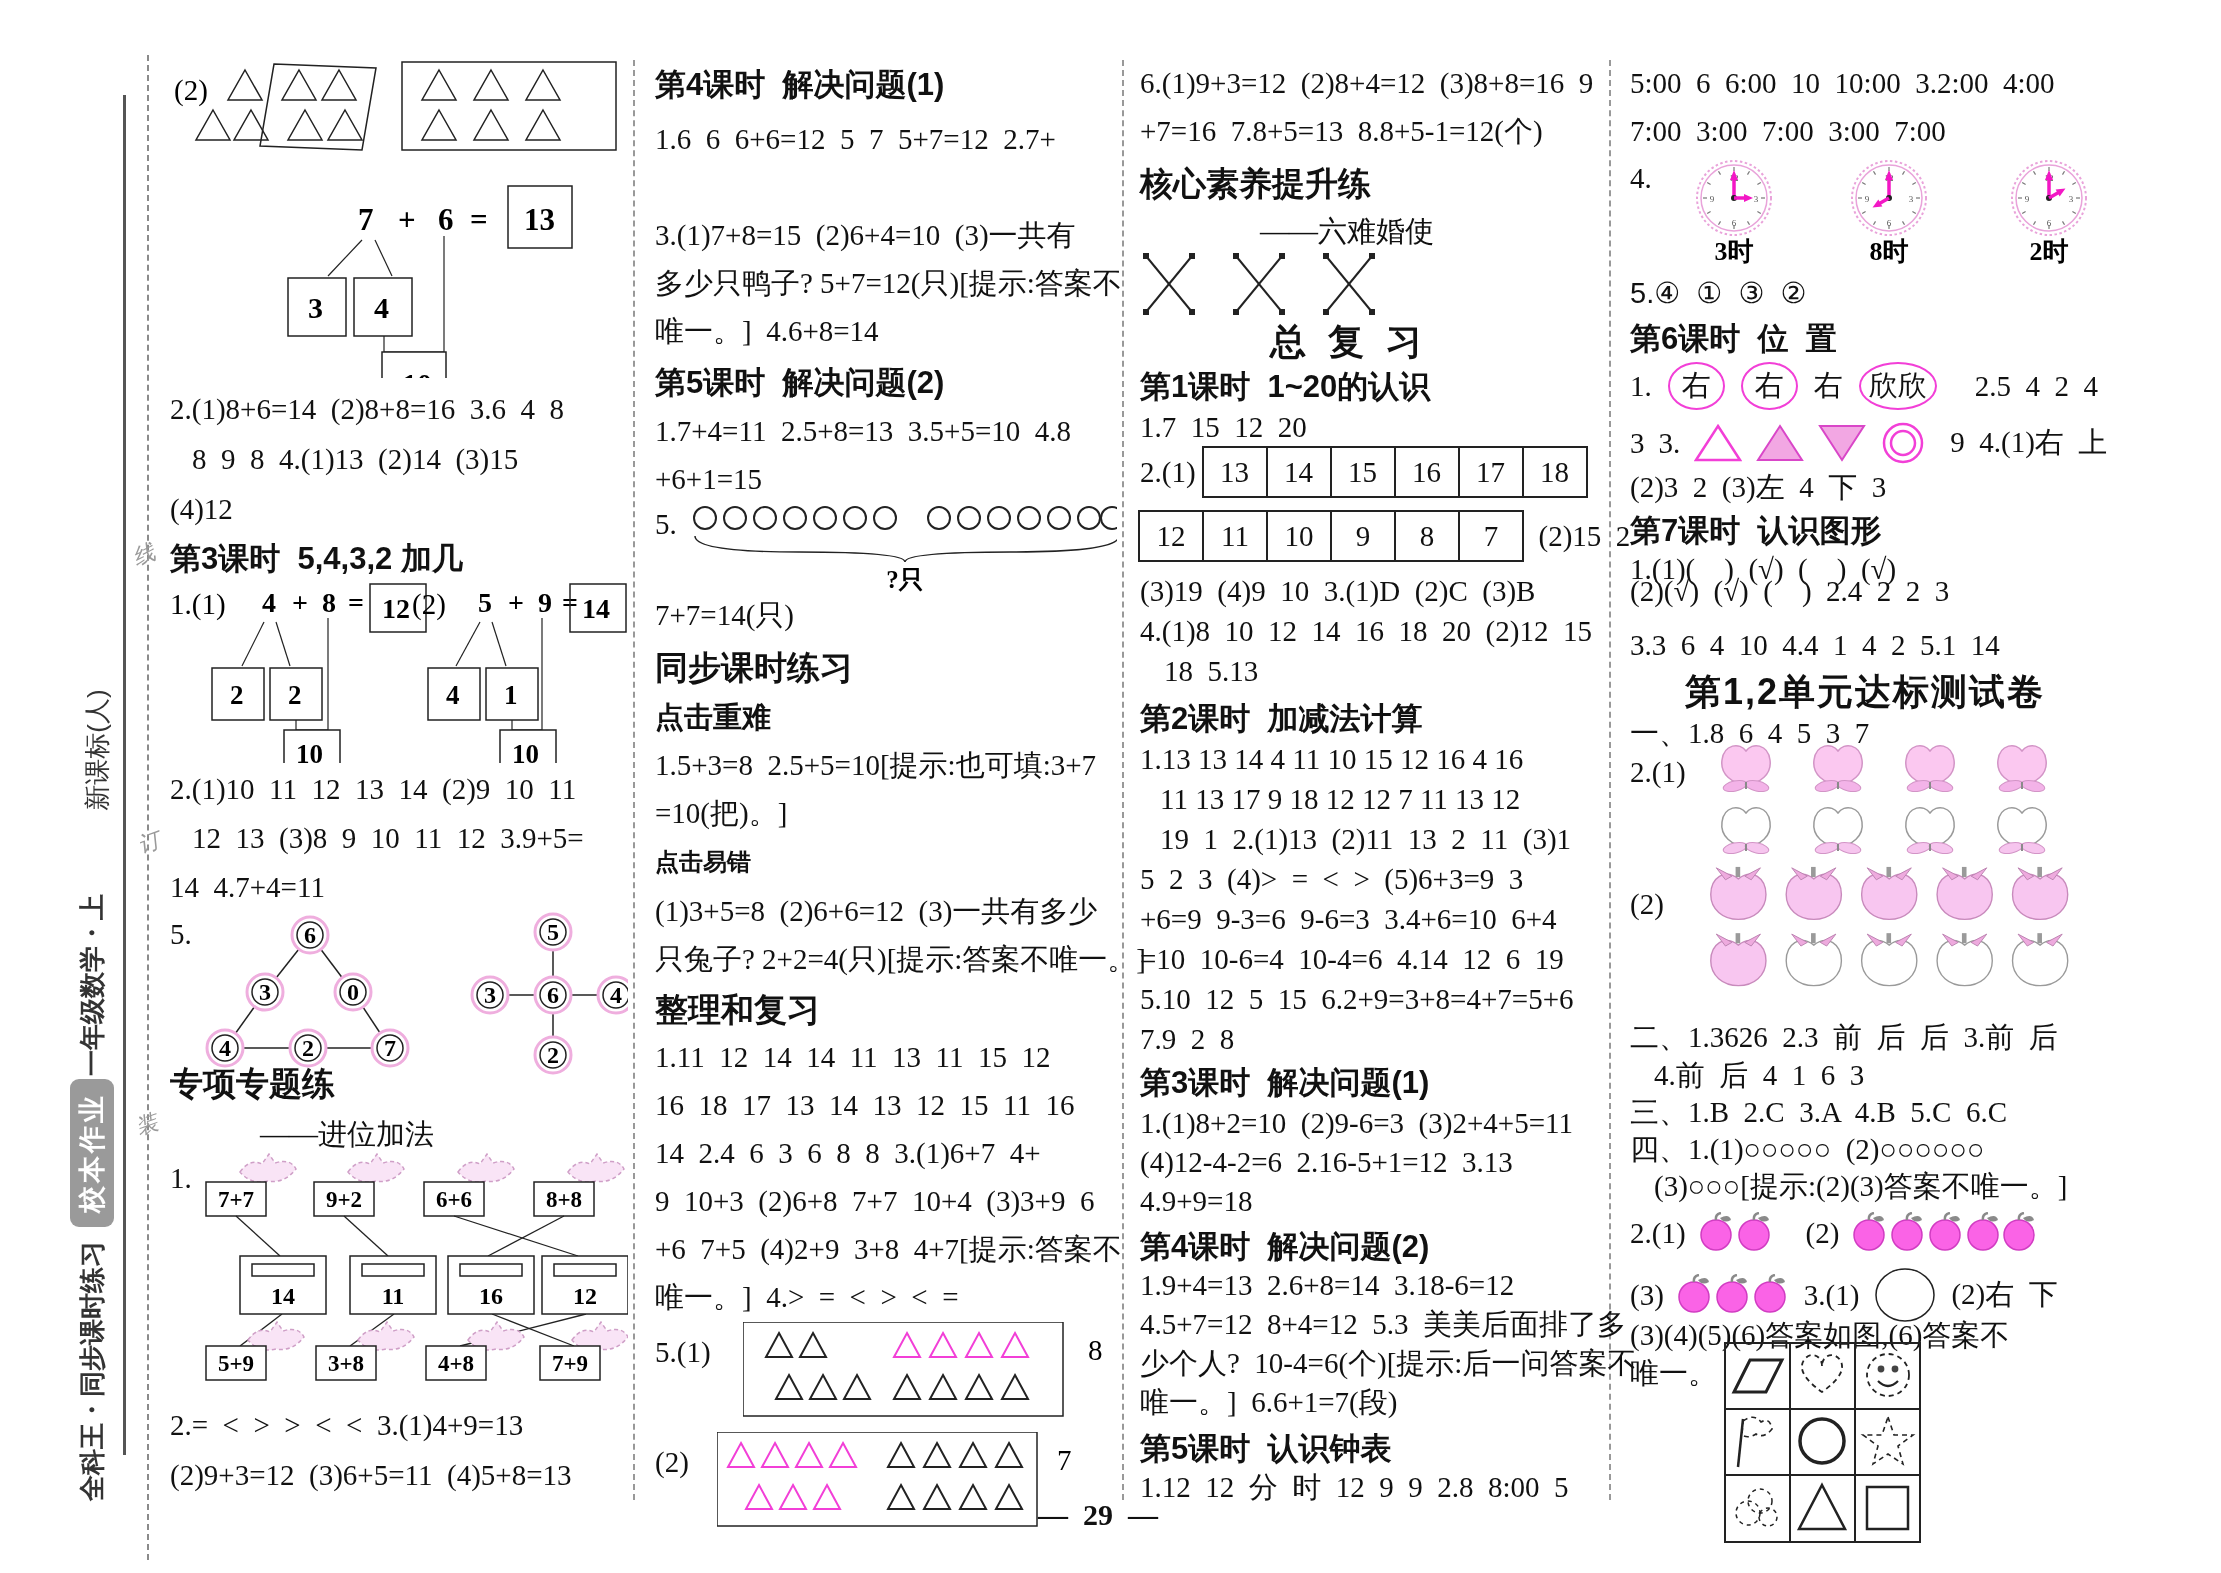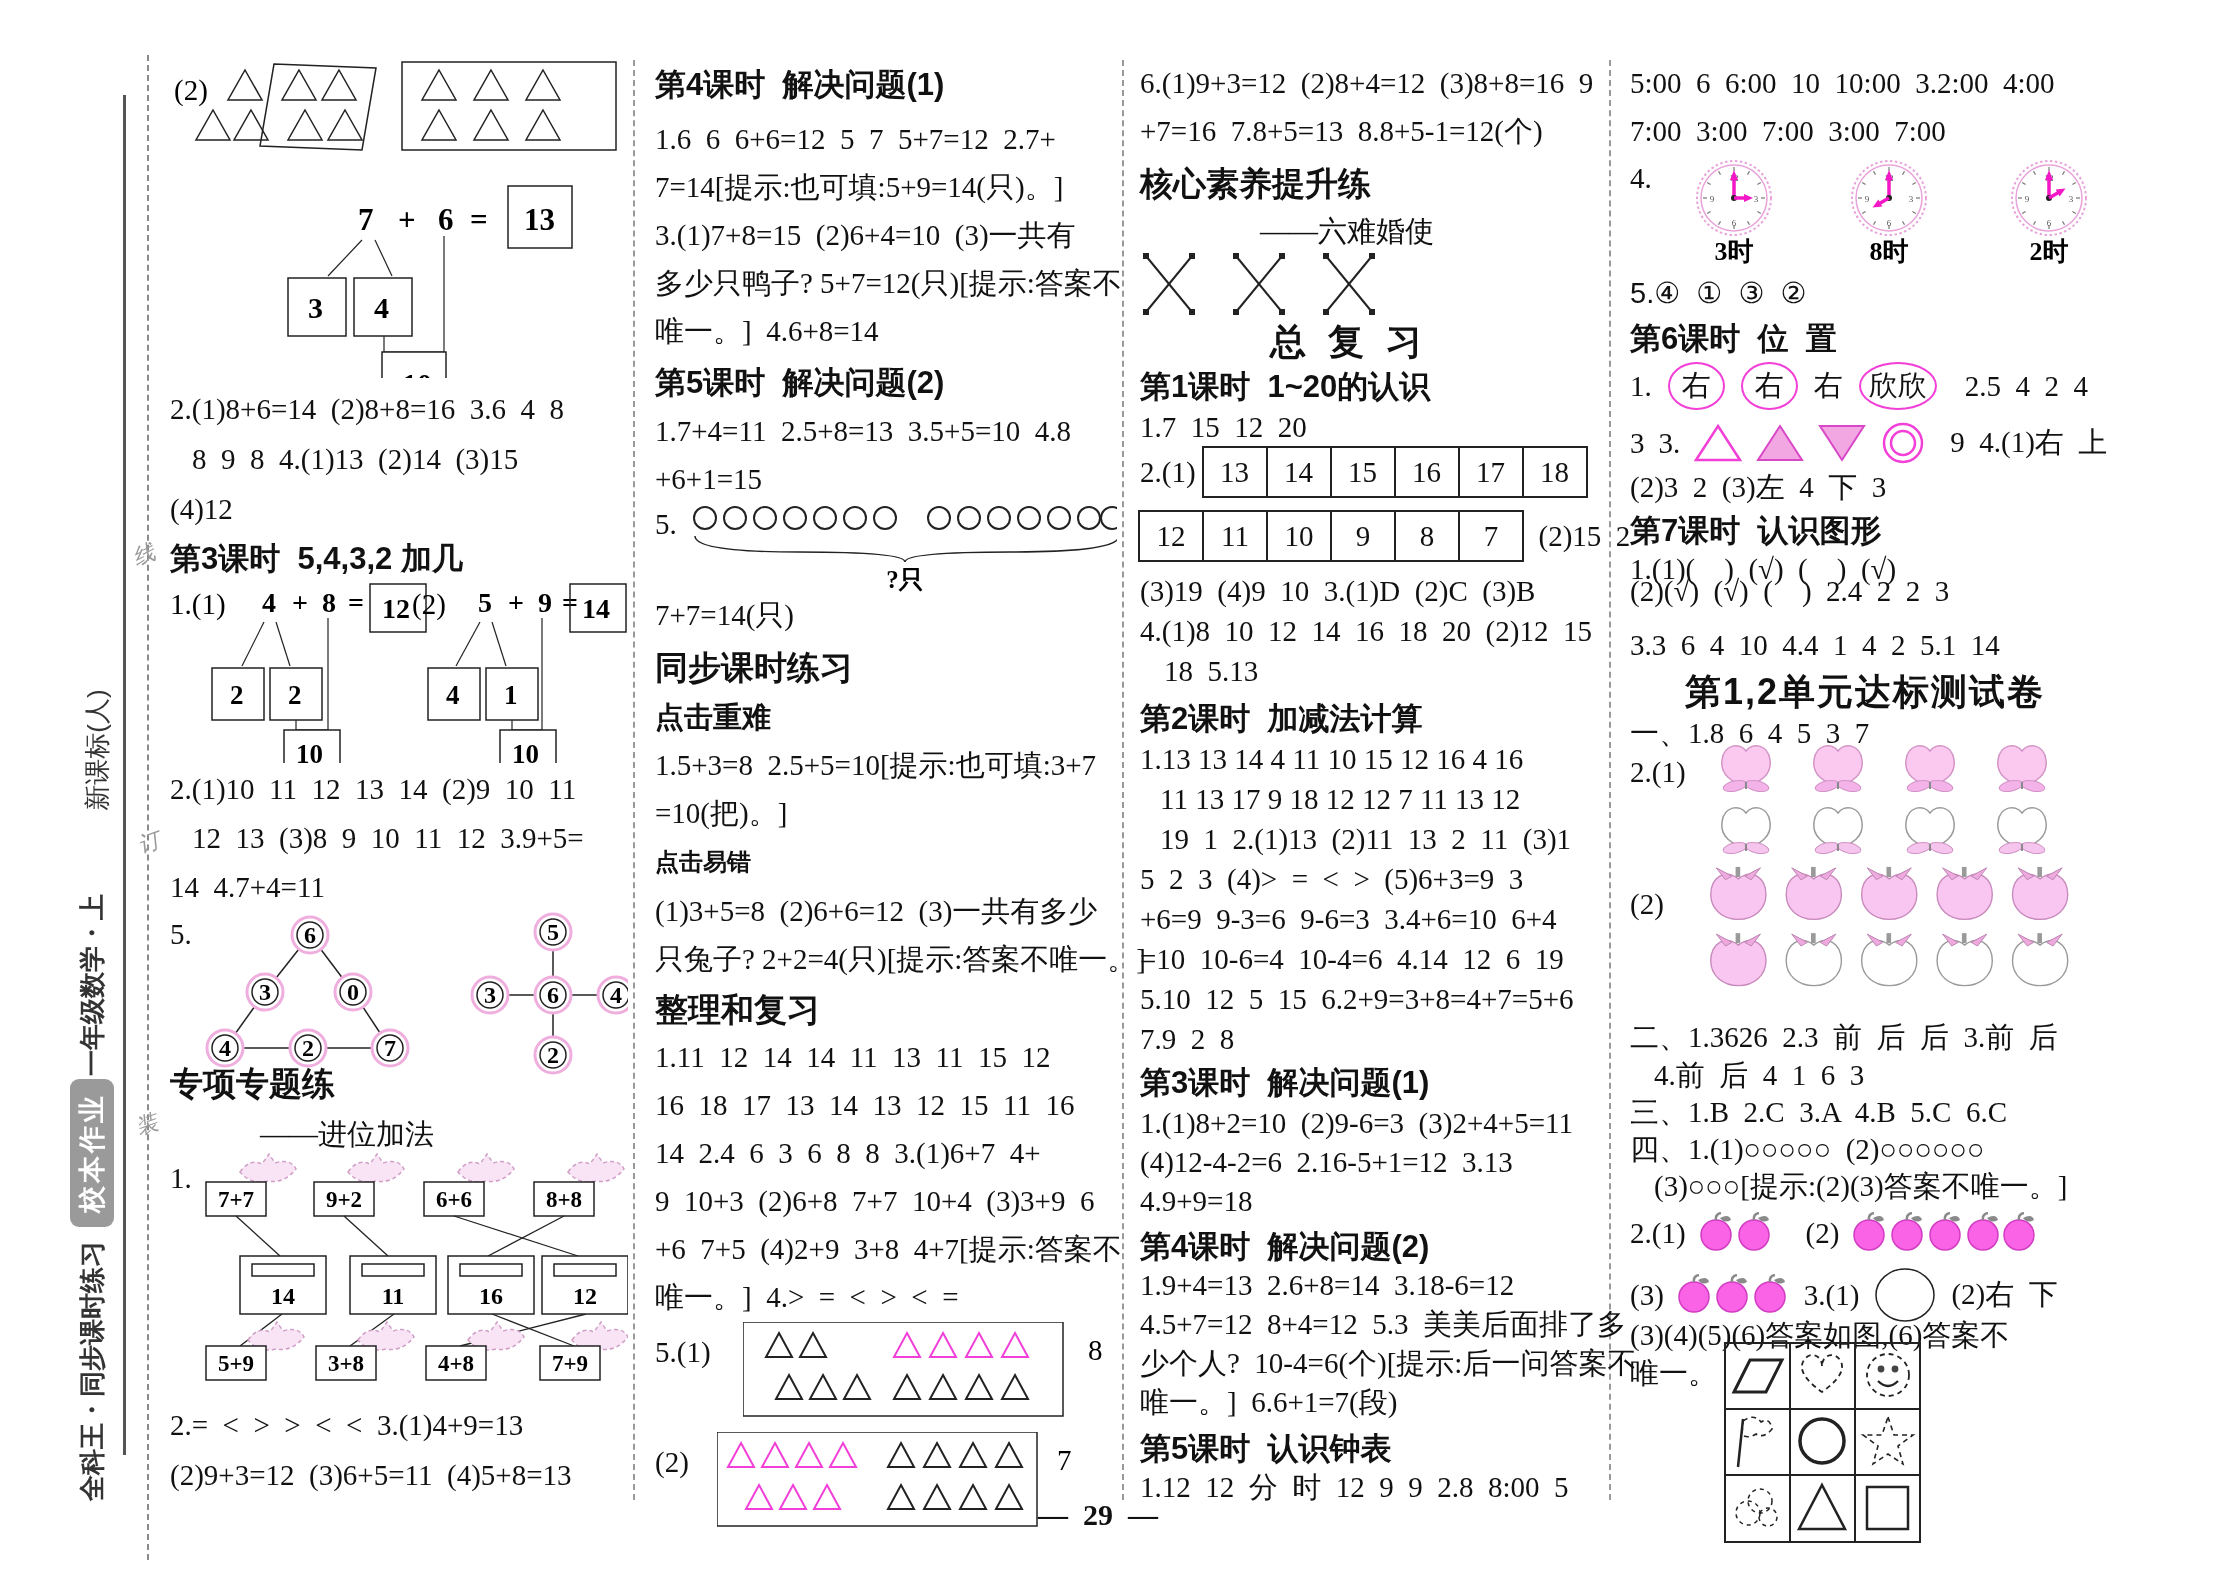--- a/index.html
+++ b/index.html
@@ -352,21 +352,20 @@
       </g>
     </svg>
 
     <div class="ln" style="top:1408px">2.=  &lt;  &gt;  &gt;  &lt;  &lt;  3.(1)4+9=13</div>
     <div class="ln" style="top:1458px">(2)9+3=12  (3)6+5=11  (4)5+8=13</div>
   </div>
 
   <div class="col" style="left:655px;width:462px">
     <div class="hdr" style="top:64px">第4课时  解决问题(1)</div>
     <div class="ln" style="top:122px">1.6  6  6+6=12  5  7  5+7=12  2.7+</div>
-    <div class="ln" style="top:170px">7=14[提示:也可填:5+9=14(只)。]</div>
     <div class="ln" style="top:218px">3.(1)7+8=15  (2)6+4=10  (3)一共有</div>
     <div class="ln" style="top:266px">多少只鸭子? 5+7=12(只)[提示:答案不</div>
     <div class="ln" style="top:314px">唯一。]  4.6+8=14</div>
     <div class="hdr" style="top:362px">第5课时  解决问题(2)</div>
     <div class="ln" style="top:414px">1.7+4=11  2.5+8=13  3.5+5=10  4.8</div>
     <div class="ln" style="top:462px">+6+1=15</div>
 
     <div class="lbl" style="top:508px">5.</div>
     <svg class="svgblk" style="left:36px;top:500px" width="426" height="92">
       <g fill="none" stroke="#222" stroke-width="2">
@@ -544,21 +543,21 @@
 
     <div class="ln" style="top:276px;font-family:Liberation Sans, sans-serif">5.④  ①  ③  ②</div>
     <div class="hdr" style="top:318px">第6课时  位  置</div>
 
     <div class="posrow" style="top:362px">
       <span>1.</span>
       <span class="circ">右</span>
       <span class="circ">右</span>
       <span>右</span>
       <span class="ell">欣欣</span>
-      <span style="margin-left:12px">2.5  4  2  4</span>
+      <span style="margin-left:22px">2.5  4  2  4</span>
     </div>
 
     <div class="shrow" style="top:420px">
       <span>3</span>
       <span>3.</span>
       <svg width="48" height="42">
           <polygon points="24,4 46,38 2,38" fill="#fff" stroke="#f23fd7" stroke-width="2.5"></polygon>
         </svg>
       <svg width="48" height="42">
           <polygon points="24,4 46,38 2,38" fill="#f2a7e3" stroke="#d946c8" stroke-width="2"></polygon>

